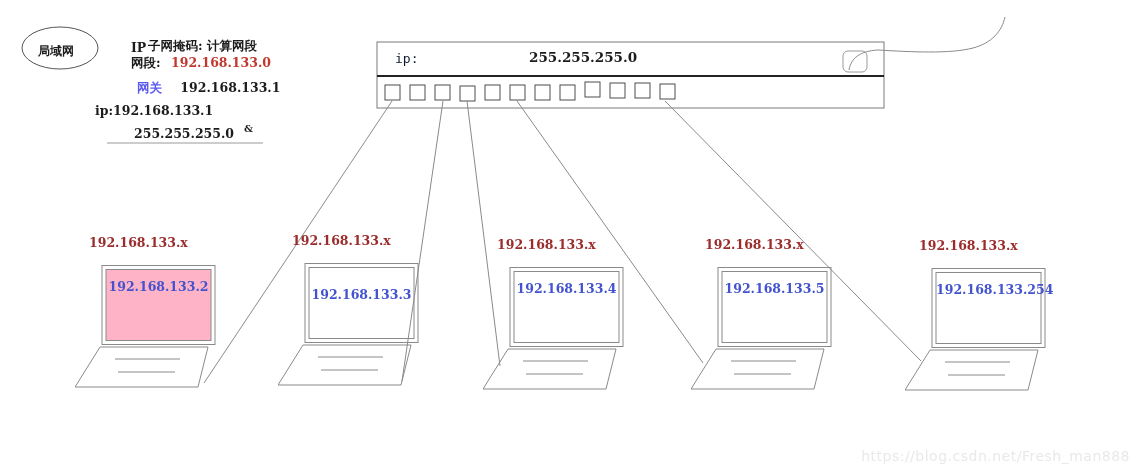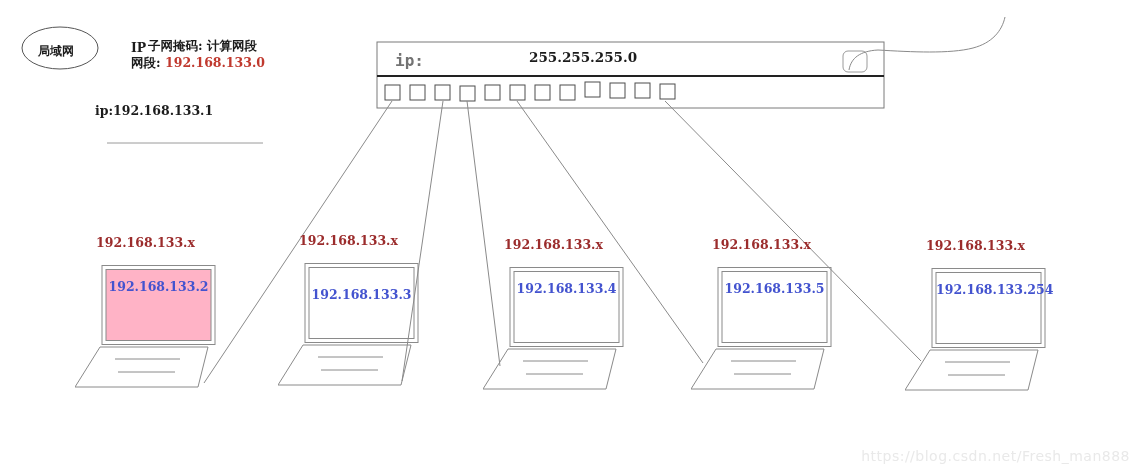--- a/index.html
+++ b/index.html
@@ -4,29 +4,29 @@
 <style>
   html,body{margin:0;padding:0;background:#ffffff;}
   .canvas{
     position:relative;width:1139px;height:471px;background:#fff;overflow:hidden;
     font-family:"DejaVu Serif","Liberation Serif",serif;
   }
   svg{display:block;}
   .abs{position:absolute;}
   
   .cn{font-weight:bold;font-size:12.5px;color:#1c1c1c;line-height:15px;white-space:nowrap;}
-  .mono{font-family:"DejaVu Sans Mono","Liberation Mono",monospace;font-weight:bold;font-size:16px;color:#737373;}
+  .mono{font-family:"DejaVu Sans Mono","Liberation Mono",monospace;font-weight:normal;font-size:13px;color:#0f172a;}
   .red-val{color:var(--segment-red);}
   .blue-lbl{color:var(--gateway-blue);}
   .oval-label{left:24px;top:44px;width:64px;text-align:center;font-size:12px;}
   .and-sup{font-size:10px;vertical-align:6px;margin-left:10px;}
   
   .laptop{position:absolute;width:150px;height:130px;}
   .laptop-label{
-    position:absolute;top:-30px;left:14px;width:113px;text-align:center;
+    position:absolute;top:-30px;left:14px;width:113px;text-align:left;
     font-weight:bold;font-size:12.5px;color:var(--red-label);white-space:nowrap;
   }
   .laptop-ip{
     position:absolute;top:14px;left:31px;width:105px;text-align:center;
     font-weight:bold;font-size:12.5px;color:var(--ip-blue);white-space:nowrap;
   }
   .laptop-art rect,.laptop-art polygon,.laptop-art line{fill:none;stroke:var(--stroke-gray);stroke-width:1;}
   .laptop.highlighted .screen-rect{fill:var(--screen-pink);}
   
   .wire{stroke:var(--stroke-gray);stroke-width:1;fill:none;}
@@ -78,23 +78,30 @@
       <line class="wire" x1="665" y1="101" x2="921" y2="361"></line>
     </g>
   </svg>
 
   <div class="abs cn oval-label">局域网</div>
 
   <div class="abs cn" style="left:131px;top:40px">IP</div>
   <div class="abs cn" style="left:148px;top:38px">子网掩码: 计算网段</div>
   <div class="abs cn" style="left:131px;top:55px">
     <span>网段:</span>
-    <span class="red-val" style="">192.168.133.0</span>
+    <span class="red-val" style="margin-left:6px">192.168.133.0</span>
+  </div>
+  <div class="abs cn" style="left:137px;top:80px">
+    <span class="blue-lbl">网关</span>
+    <span style="margin-left:14px">192.168.133.1</span>
   </div>
   <div class="abs cn" style="left:95px;top:103px">ip:192.168.133.1</div>
+  <div class="abs cn" style="left:134px;top:121px">
+    <span>255.255.255.0</span><span class="and-sup">&amp;</span>
+  </div>
 
   <div class="abs mono" style="left:395px;top:51px">ip:</div>
   <div class="abs cn" style="left:529px;top:50px;font-size:13.5px">255.255.255.0</div>
 
   <div class="laptop highlighted" style="left:75px;top:265px">
     <div class="laptop-label">192.168.133.x</div>
     <svg class="laptop-art" width="150" height="130">
       <rect x="27" y="0.5" width="113" height="79"></rect>
       <rect class="screen-rect" x="31" y="4.5" width="105" height="71"></rect>
       <polygon points="25,82 133,82 123,122 0,122"></polygon>

